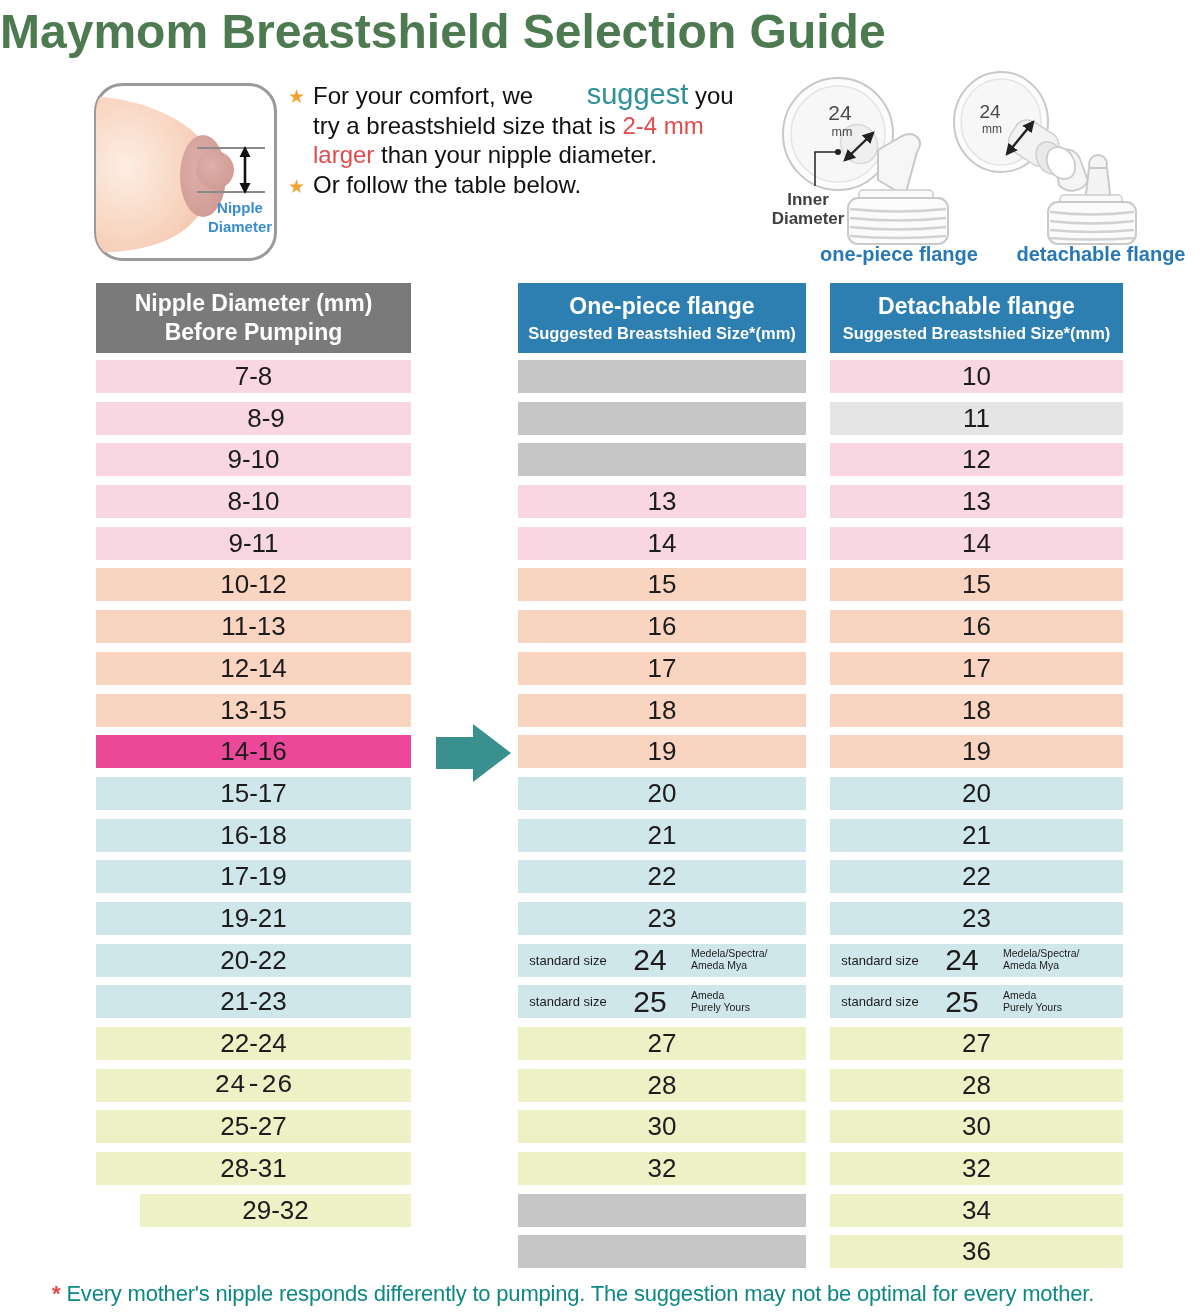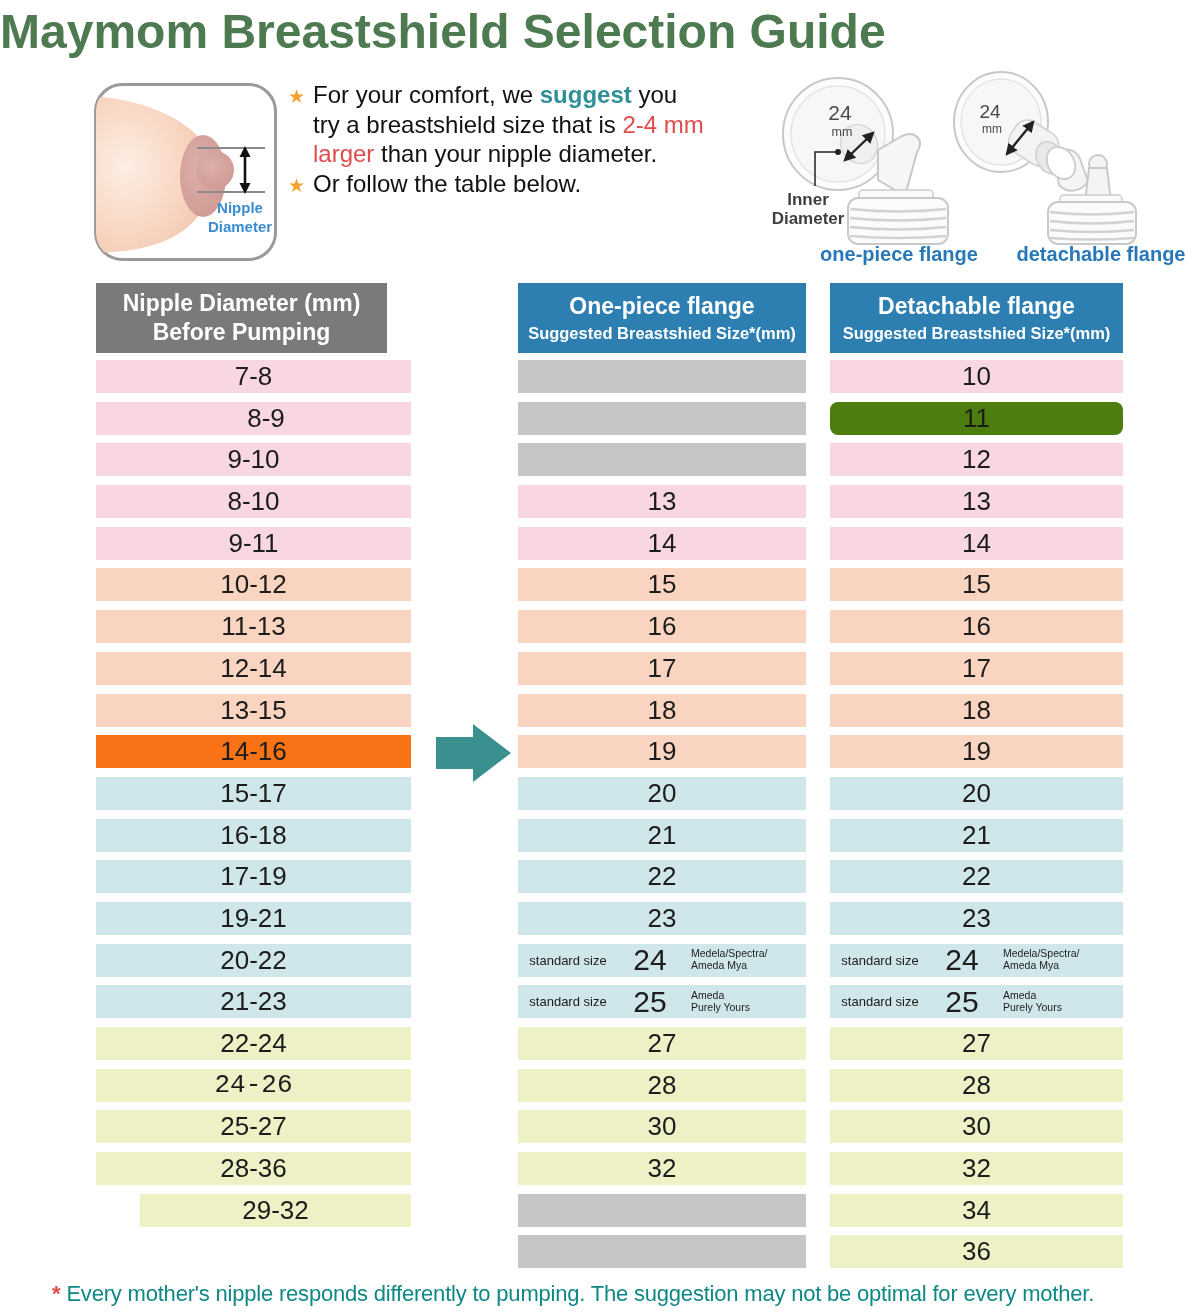--- a/index.html
+++ b/index.html
@@ -8,32 +8,32 @@
 
   .title { position:absolute; top:4px; left:0; width:1200px; text-align:left;
            font-size:48px; font-weight:bold; color:var(--title_green); letter-spacing:0px; }
 
   
   .intro { position:absolute; left:288px; top:80px; width:480px; font-size:24px;
            line-height:29.5px; color:#111; }
   .para { position:relative; padding-left:25px; }
   .star { position:absolute; left:0; top:2px; color:var(--star_orange); font-size:19px; }
   .iline { display:block; }
-  .suggest { font-size:24px; font-weight:bold; color:var(--suggest_teal); }
+  .suggest { font-size:29px; font-weight:normal; color:var(--suggest_teal);margin-left:47px; }
   .redtxt { color:var(--alert_red); }
 
   svg { overflow:visible; }
   .fig { position:absolute; }
   .fig-label { position:absolute; width:210px; text-align:center; font-size:20px;
                font-weight:bold; color:var(--figure_label_blue); }
 
   
   .thead { position:absolute; top:283px; height:70px; color:#fff; text-align:center;
            display:flex; flex-direction:column; justify-content:center; }
-  .thead.c1 { left:96px; width:291px; background:var(--header_gray); }
+  .thead.c1 { left:96px; width:315px; background:var(--header_gray); }
   .thead.c2 { left:518px; width:288px; background:var(--header_blue); }
   .thead.c3 { left:830px; width:293px; background:var(--header_blue); }
   .th-line { font-size:23px; font-weight:bold; line-height:29px; }
   .th-sub  { font-size:16.5px; font-weight:bold; line-height:24px; }
 
   
   .tcol { position:absolute; top:360px; }
   #col1-rows { left:96px; width:315px; }
   #col2-rows { left:518px; width:288px; }
   #col3-rows { left:830px; width:293px; }
@@ -193,21 +193,21 @@
       </div>
       <div class="trow" style="background: rgb(249, 212, 192);">
         <span>11-13</span>
       </div>
       <div class="trow" style="background: rgb(249, 212, 192);">
         <span>12-14</span>
       </div>
       <div class="trow" style="background: rgb(249, 212, 192);">
         <span>13-15</span>
       </div>
-      <div class="trow" style="background: #f97316; text-align: right;">
+      <div class="trow" style="background: #ec4899; text-align: right;">
         <span>14-16</span>
       </div>
       <div class="trow" style="background: rgb(207, 231, 234);">
         <span>15-17</span>
       </div>
       <div class="trow" style="background: rgb(207, 231, 234);">
         <span>16-18</span>
       </div>
       <div class="trow" style="background: rgb(207, 231, 234);">
         <span>17-19</span>
@@ -224,21 +224,21 @@
       <div class="trow" style="background: rgb(238, 240, 198);">
         <span>22-24</span>
       </div>
       <div class="trow" style="background: rgb(238, 240, 198); font-family: Liberation Mono, monospace;">
         <span>24-26</span>
       </div>
       <div class="trow" style="background: rgb(238, 240, 198);">
         <span>25-27</span>
       </div>
       <div class="trow" style="background: rgb(238, 240, 198);">
-        <span>28-36</span>
+        <span>28-31</span>
       </div>
       <div class="trow" style="background: rgb(238, 240, 198); margin-left: 44px;">
         <span>29-32</span>
       </div>
     </div>
   <div id="col2-rows" class="tcol">
       <div class="trow" style="background: rgb(198, 198, 198);"></div>
       <div class="trow" style="background: rgb(198, 198, 198);"></div>
       <div class="trow" style="background: rgb(198, 198, 198);"></div>
       <div class="trow" style="background: rgb(248, 215, 226);">
@@ -302,21 +302,21 @@
       <div class="trow" style="background: rgb(238, 240, 198);">
         <span>32</span>
       </div>
       <div class="trow" style="background: rgb(198, 198, 198);"></div>
       <div class="trow" style="background: rgb(198, 198, 198);"></div>
     </div>
   <div id="col3-rows" class="tcol">
       <div class="trow" style="background: rgb(248, 215, 226);">
         <span>10</span>
       </div>
-      <div class="trow" style="background: #4d7c0f; border-radius: 8px;">
+      <div class="trow" style="background: #e5e5e5;">
         <span>11</span>
       </div>
       <div class="trow" style="background: rgb(248, 215, 226);">
         <span>12</span>
       </div>
       <div class="trow" style="background: rgb(248, 215, 226);">
         <span>13</span>
       </div>
       <div class="trow" style="background: rgb(248, 215, 226);">
         <span>14</span>

